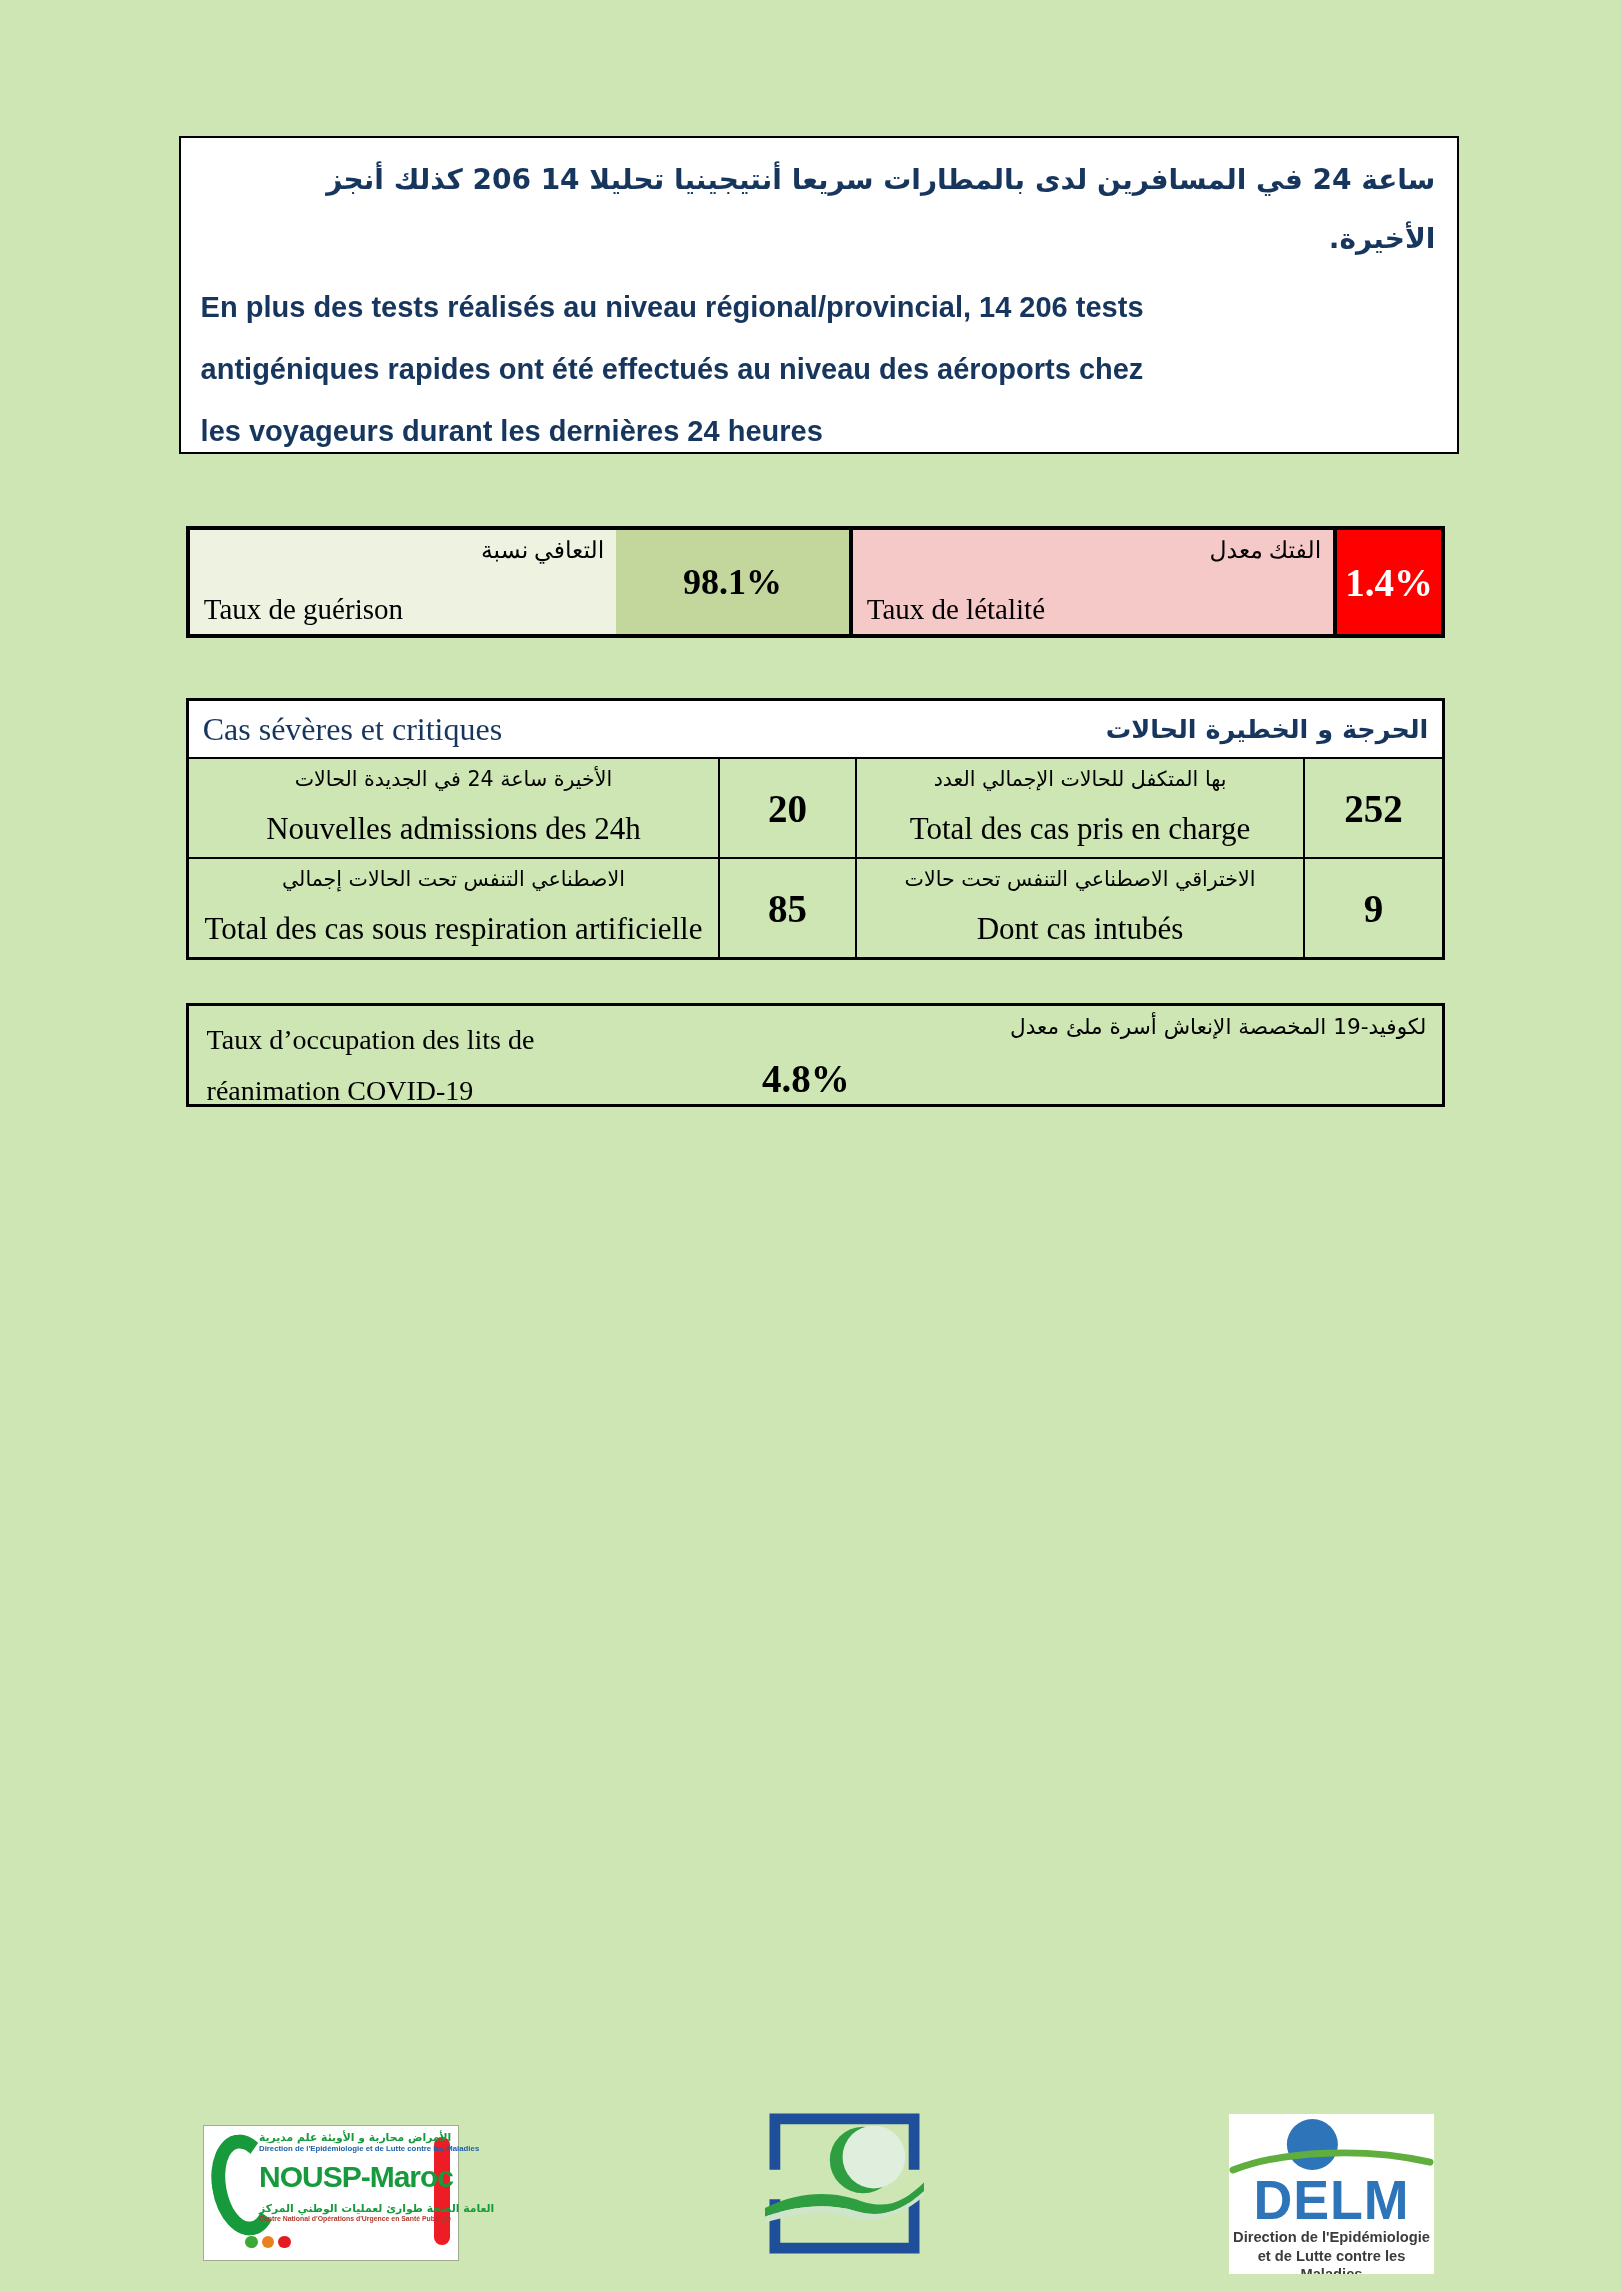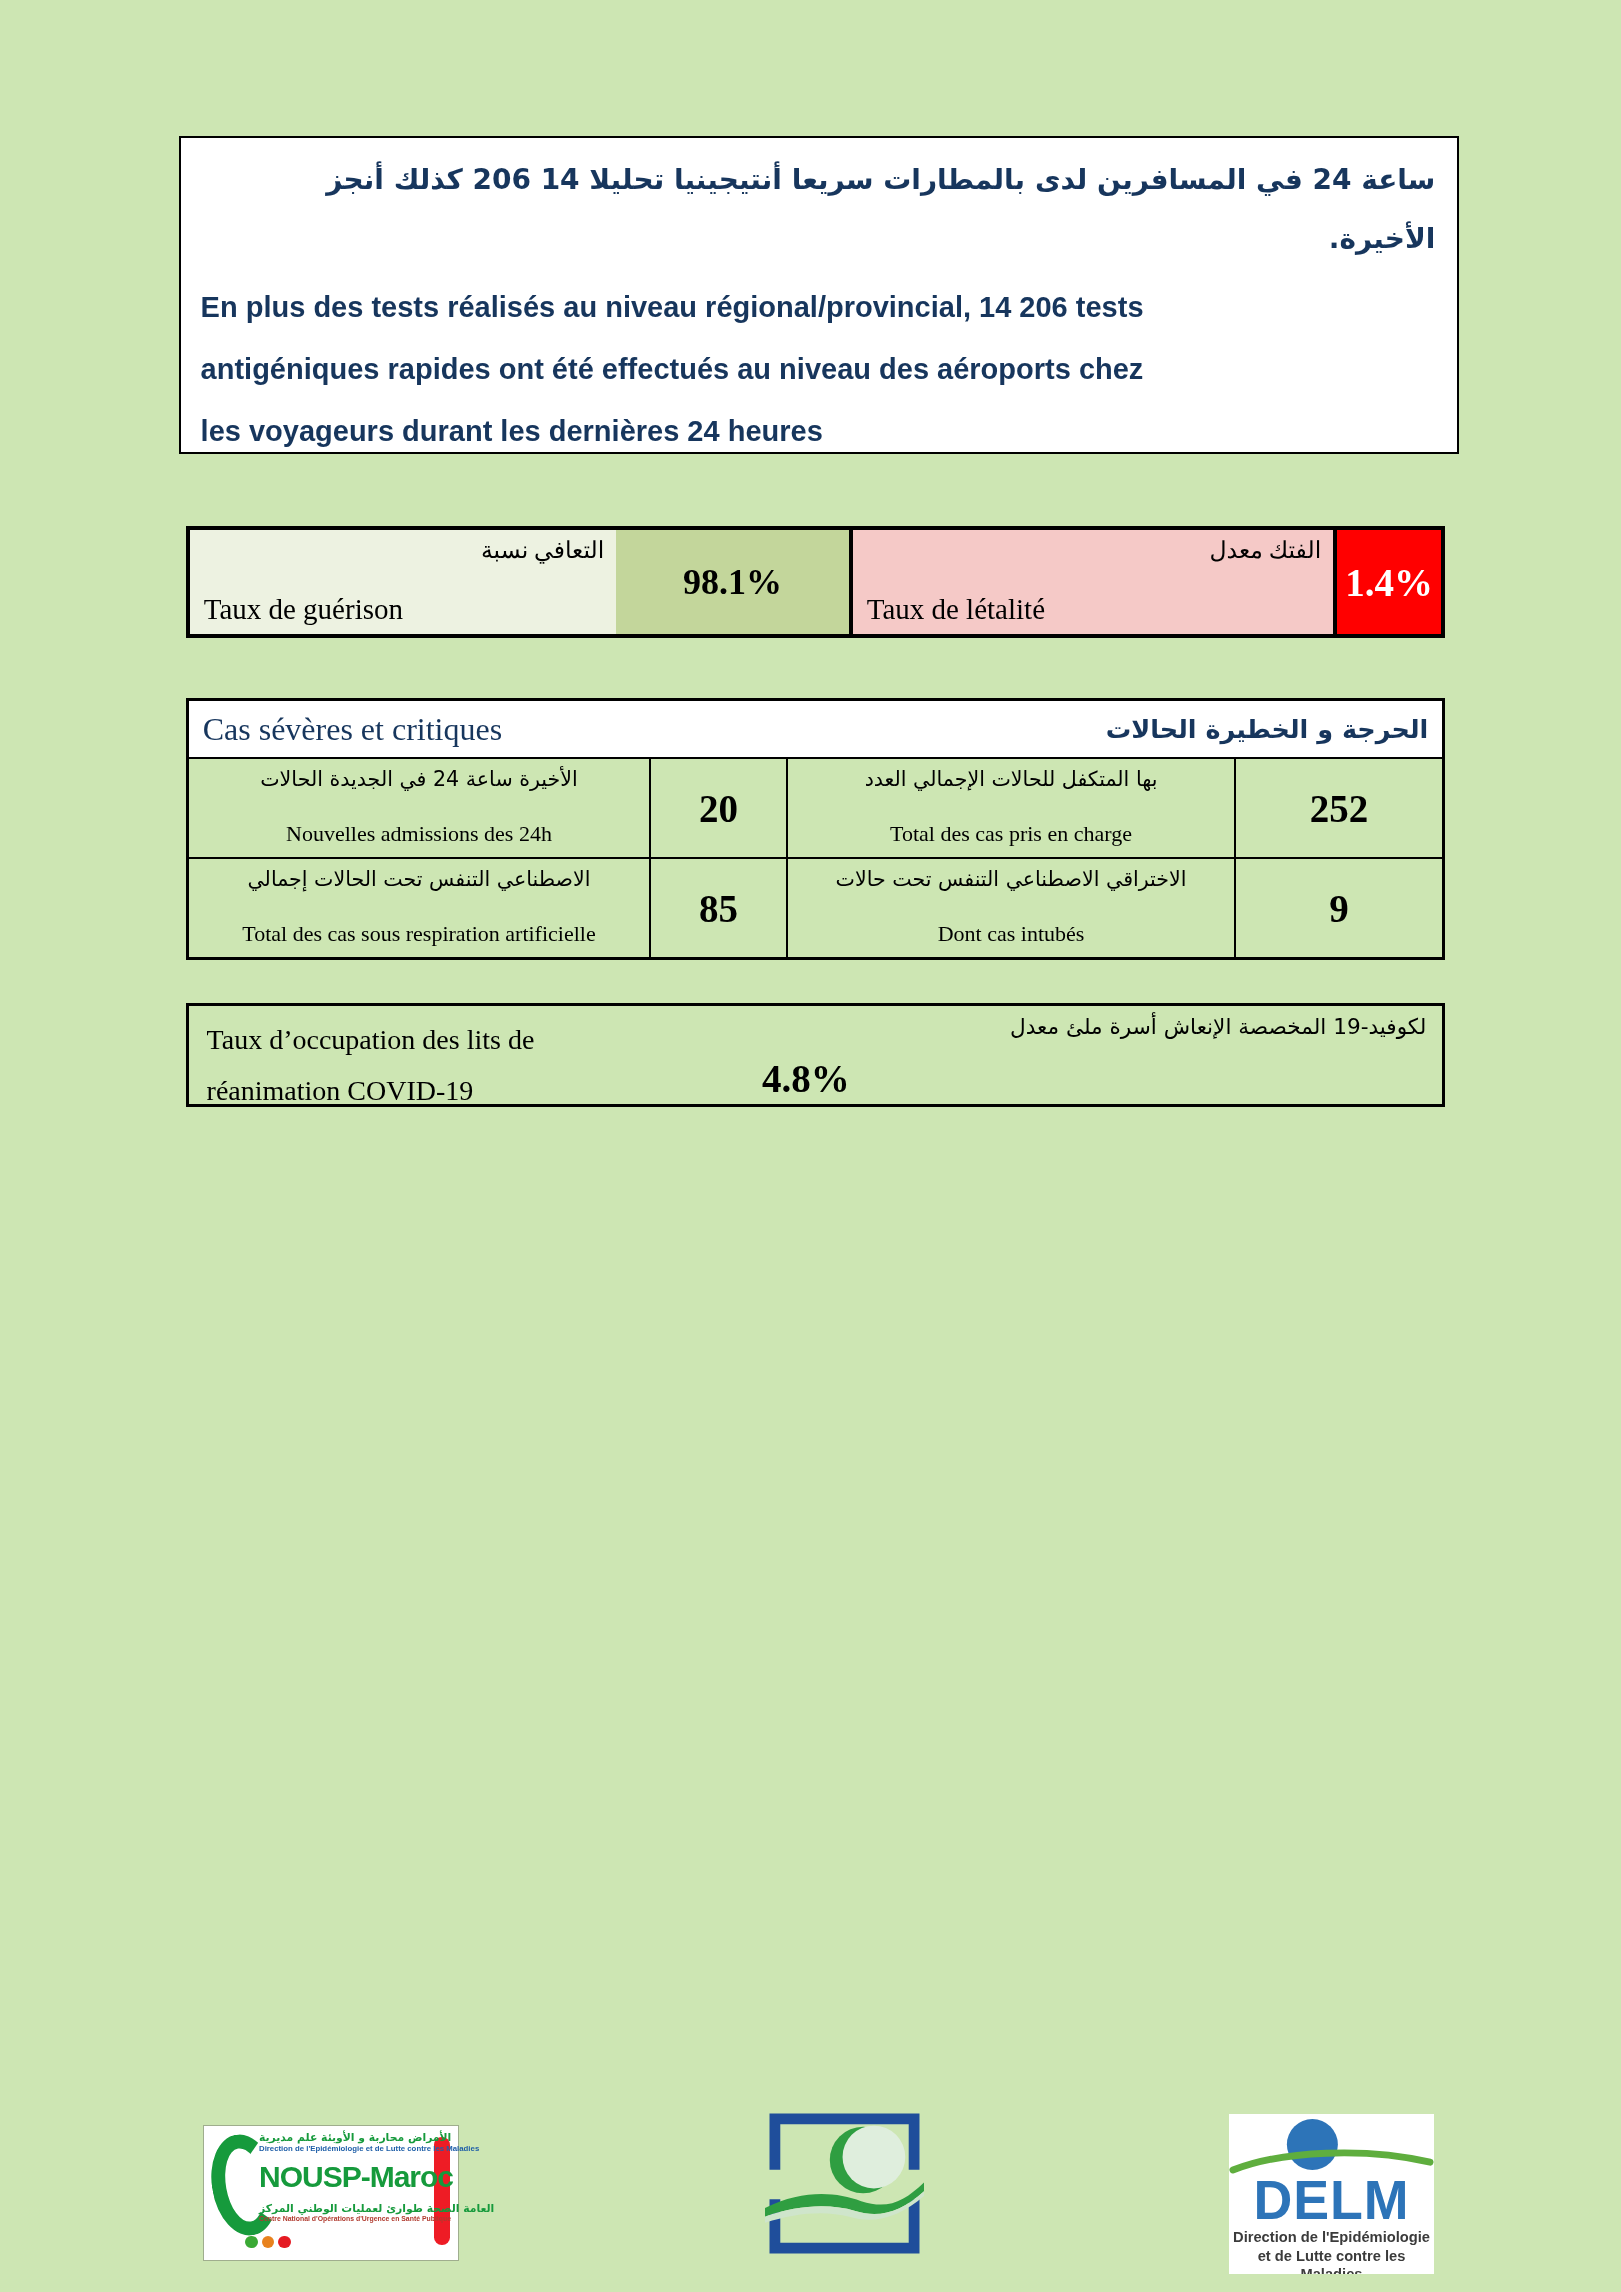--- a/index.html
+++ b/index.html
@@ -58,26 +58,26 @@
   }
   .severe-title-fr{font-family:"Liberation Serif",serif;font-size:32px;color:#17365d;}
   .severe-title-ar{font-family:"DejaVu Sans",sans-serif;font-weight:bold;font-size:25.5px;color:#17365d;}
   .severe-row{display:flex;height:98px;}
   .severe-row + .severe-row{border-top:2.9px solid #000;}
   .sev-label{
     display:flex;flex-direction:column;justify-content:space-between;
     padding:7.8px 7.8px 9.8px 7.8px;box-sizing:border-box;text-align:center;
   }
   .sev-label .ar{font-family:"DejaVu Sans",sans-serif;font-size:20.6px;color:#000;}
-  .sev-label .fr{font-family:"Liberation Serif",serif;font-size:22px;color:#000;}
+  .sev-label .fr{font-family:"Liberation Serif",serif;font-size:31px;color:#000;}
   .sev-val{
     display:flex;align-items:center;justify-content:center;box-sizing:border-box;
     font-family:"Liberation Serif",serif;font-weight:bold;font-size:39px;
   }
-  .col-l-label{width:460px;}
+  .col-l-label{width:529px;}
   .col-l-val{width:139px;border-left:2.9px solid #000;border-right:2.9px solid #000;}
   .col-r-label{width:446px;}
   .col-r-val{flex:1;border-left:2.9px solid #000;}
   
   .occupancy-box{
     left:186px;top:1003px;width:1259px;height:104px;
     border:3.9px solid #000;box-sizing:border-box;position:absolute;
   }
   .occ-fr{
     position:absolute;left:17.6px;top:7.8px;

